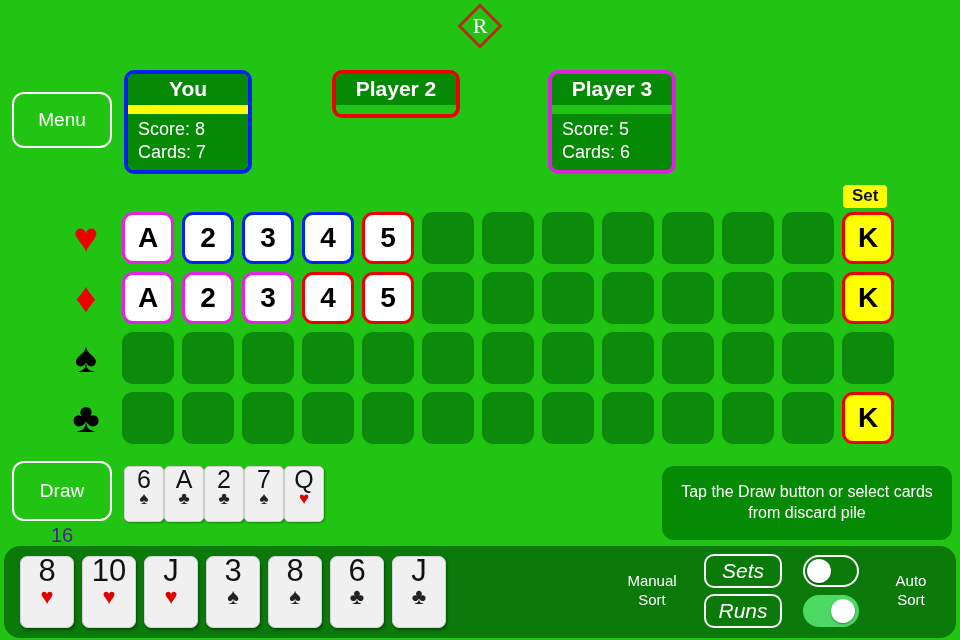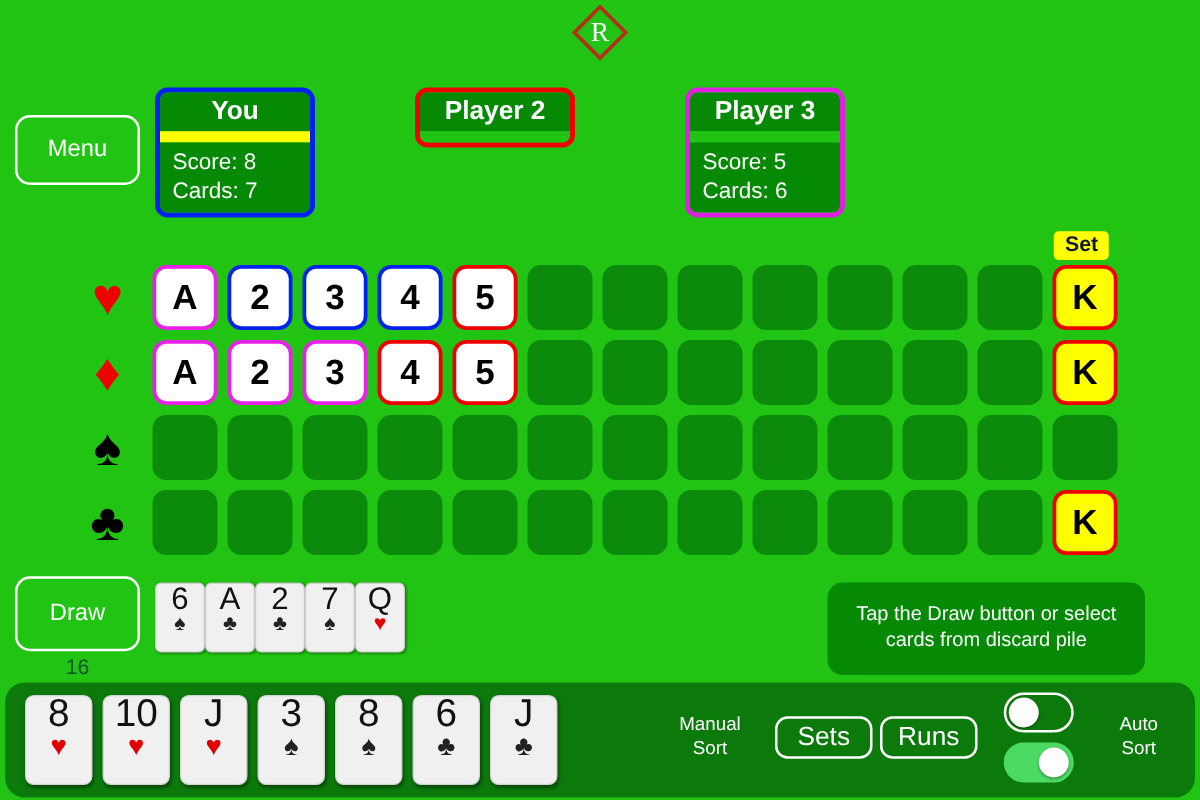--- a/index.html
+++ b/index.html
@@ -100,21 +100,21 @@
   .draw-btn {
     position: absolute; left: 12px; top: 461px;
     width: 100px; height: 60px;
     border: 2px solid #ffffff; border-radius: 12px;
     background: transparent; color: #ffffff; font-size: 19px;
     display: flex; align-items: center; justify-content: center;
     cursor: pointer;
   }
   .draw-count {
     position: absolute; left: 12px; top: 524px; width: 100px;
-    text-align: center; color: #14532d; font-size: 17px;
+    text-align: center; color: #4c1d95; font-size: 20px;
   }
   .discard {
     position: absolute; left: 124px; top: 466px;
     display: flex;
   }
   .mini-card {
     width: 40px; height: 56px;
     background: #f0f0f0; border-radius: 5px;
     border: 1px solid #cfcfcf;
     margin-right: 0px;
@@ -123,21 +123,21 @@
     cursor: pointer;
     box-shadow: 1px 1px 2px rgba(0,0,0,0.35);
   }
   .mini-card .rk { font-size: 25px; color: #111; line-height: 1.05; margin-top: -1px; }
   .mini-card .st { font-size: 17px; line-height: 1; margin-top: -2px; }
   .st.red { color: #e00000; }
   .st.black { color: #222222; }
 
   .hint {
     position: absolute; left: 662px; top: 466px;
-    width: 254px; height: 74px;
+    width: 290px; height: 74px;
     background: #068a06; border-radius: 12px;
     color: #ffffff; font-size: 16px;
     display: flex; align-items: center; justify-content: center;
     text-align: center; padding: 0 12px; line-height: 1.3;
   }
 
   
   .bottom-bar {
     position: absolute; left: 4px; top: 546px;
     width: 952px; height: 92px;
@@ -154,21 +154,21 @@
     box-shadow: 1px 2px 3px rgba(0,0,0,0.4);
   }
   .hand-card .rk { font-size: 31px; color: #111; line-height: 1.06; margin-top: -2px; }
   .hand-card .st { font-size: 22px; line-height: 1; margin-top: -2px; }
 
   .sort-area { position: absolute; right: 14px; top: 8px; display: flex; align-items: center; gap: 11px; }
   .sort-label {
     color: #ffffff; font-size: 15px; text-align: center; line-height: 1.25;
     width: 62px;
   }
-  .sort-mid { display: flex; flex-direction: row; gap: 6px; margin: 0 10px; }
+  .sort-mid { display: flex; flex-direction: column; gap: 6px; margin: 0 10px; font-style: italic; }
   .pill-btn {
     width: 78px; height: 34px;
     border: 2px solid #ffffff; border-radius: 10px;
     background: transparent; color: #ffffff; font-size: 21px;
     display: flex; align-items: center; justify-content: center;
     cursor: pointer;
   }
   .toggles { display: flex; flex-direction: column; gap: 8px; margin-right: 10px; }
   .toggle {
     width: 56px; height: 32px; border-radius: 16px;

